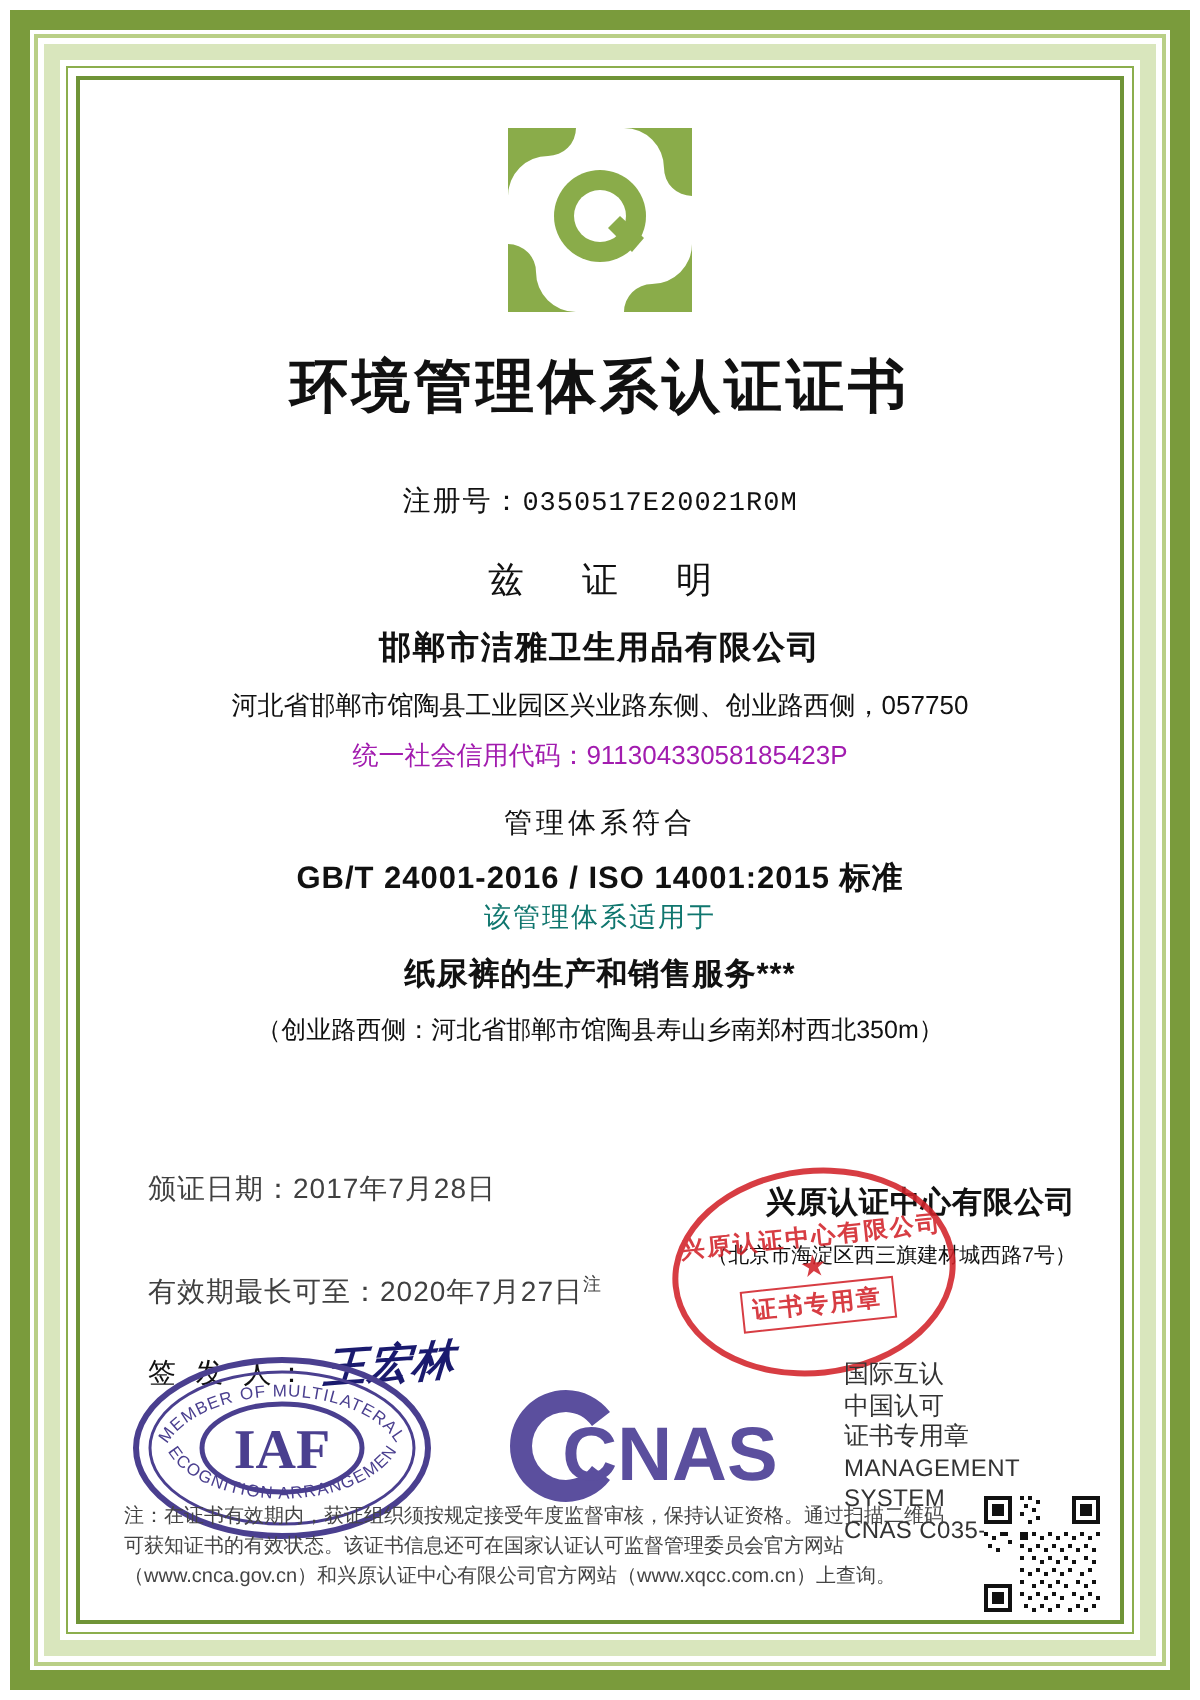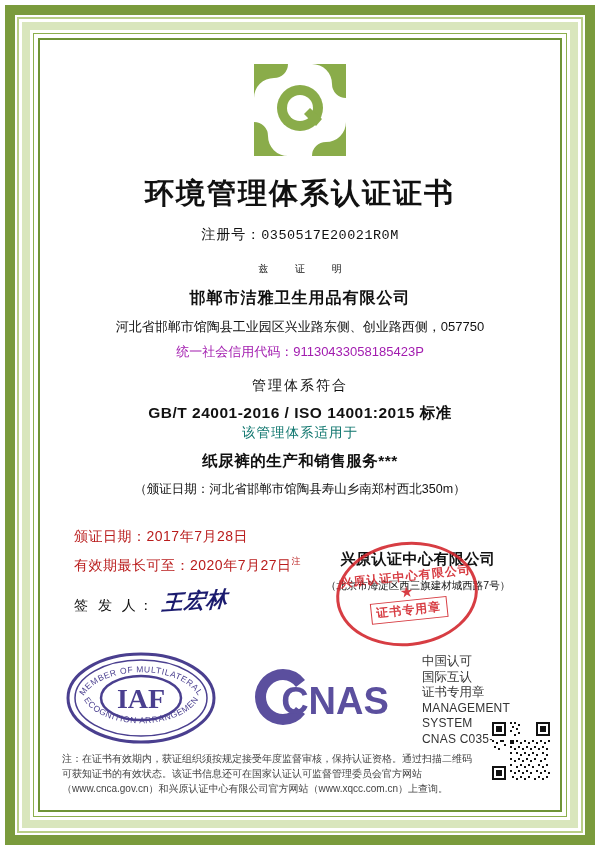--- a/index.html
+++ b/index.html
@@ -78,33 +78,33 @@
     margin-top: 12px;
     text-align: center;
     font-size: 29px;
     font-weight: bold;
     letter-spacing: 2px;
     color: #111111;
     font-family: "DejaVu Sans", "Liberation Sans", sans-serif;
   }
 
   .reg-line {
-    margin-top: 12px;
+    margin-top: 28px;
     text-align: center;
     font-size: 14px;
     color: #111111;
     letter-spacing: 0.5px;
   }
   .reg-line .label { letter-spacing: 1px; }
   .reg-line .value { font-family: "Liberation Mono", monospace; font-size: 13.5px; letter-spacing: 0.5px;}
 
   .hereby {
     margin-top: 18px;
     text-align: center;
-    font-size: 10px;
+    font-size: 18px;
     color: #111111;
     letter-spacing: 12px;
     padding-left: 12px;
   }
 
   .company {
     margin-top: 12px;
     text-align: center;
     font-size: 16px;
     font-weight: bold;
@@ -168,23 +168,24 @@
     margin-top: 30px;
     height: 110px;
   }
   .dates {
     position: absolute;
     left: 30px;
     top: 0;
   }
   .date-line {
     font-size: 14px;
-    color: #b91c1c;
+    color: #404040;
     margin-bottom: 9px;
     letter-spacing: 0.5px;
+    margin-top: 32px;
   }
   .date-line sup {
     font-size: 9px;
     vertical-align: super;
   }
   .sign-row {
     display: flex;
     align-items: flex-end;
     margin-top: 12px;
   }
@@ -201,23 +202,23 @@
     font-weight: bold;
     color: #1a1a6e;
     transform: rotate(-4deg) skewX(-8deg);
     letter-spacing: 1px;
   }
 
   
   .issuer-block {
     position: absolute;
     right: 18px;
-    top: 22px;
+    top: 38px;
     width: 240px;
-    text-align: center;
+    text-align: right;
   }
   .issuer-name {
     font-size: 15px;
     font-weight: bold;
     color: #111111;
     letter-spacing: 0.5px;
   }
   .issuer-addr {
     margin-top: 10px;
     font-size: 10.5px;
@@ -347,21 +348,21 @@
 
     <div class="company">邯郸市洁雅卫生用品有限公司</div>
     <div class="address">河北省邯郸市馆陶县工业园区兴业路东侧、创业路西侧，057750</div>
     <div class="credit-code">统一社会信用代码：91130433058185423P</div>
 
     <div class="conform">管理体系符合</div>
     <div class="standard">GB/T 24001-2016 / ISO 14001:2015 标准</div>
 
     <div class="scope-intro">该管理体系适用于</div>
     <div class="scope-main">纸尿裤的生产和销售服务***</div>
-    <div class="scope-site">（颁证日期：河北省邯郸市馆陶县寿山乡南郑村西北350m）</div>
+    <div class="scope-site">（创业路西侧：河北省邯郸市馆陶县寿山乡南郑村西北350m）</div>
 
     <div class="mid-block">
       <div class="dates">
         <div class="date-line">颁证日期：2017年7月28日</div>
         <div class="date-line">
           <span>有效期最长可至：2020年7月27日</span><sup>注</sup>
         </div>
         <div class="sign-row">
           <span class="sign-label">签 发 人：</span>
           <span class="signature">王宏林</span>
@@ -395,22 +396,22 @@
           <textPath href="#iafBot" startOffset="50%" text-anchor="middle">RECOGNITION ARRANGEMENT</textPath>
         </text>
       </svg>
 
       <svg class="cnas-logo" viewBox="0 0 160 70">
         <path d="M6 35 a28 28 0 0 1 28 -28 a28 28 0 0 1 22 11 l-9 7 a17 17 0 0 0 -13 -7 a17 17 0 0 0 0 34 a17 17 0 0 0 13 -7 l9 7 a28 28 0 0 1 -22 11 a28 28 0 0 1 -28 -28 z" fill="#5b4f9e"></path>
         <text x="86" y="52" text-anchor="middle" font-family="Liberation Sans, sans-serif" font-size="38" font-weight="bold" fill="#5b4f9e">CNAS</text>
       </svg>
 
       <div class="cnas-text">
+        <div>国际互认</div>
         <div>中国认可</div>
-        <div>国际互认</div>
         <div>证书专用章</div>
         <div class="en">MANAGEMENT SYSTEM</div>
         <div class="en">CNAS C035-M</div>
       </div>
 
       <svg class="qr" viewBox="0 0 29 29" shape-rendering="crispEdges">
         <rect width="29" height="29" fill="#ffffff"></rect>
         <g fill="#111111">
           <path d="M0 0h7v7h-7z"></path>
             <path d="M1 1h5v5h-5z" fill="#fff"></path>

